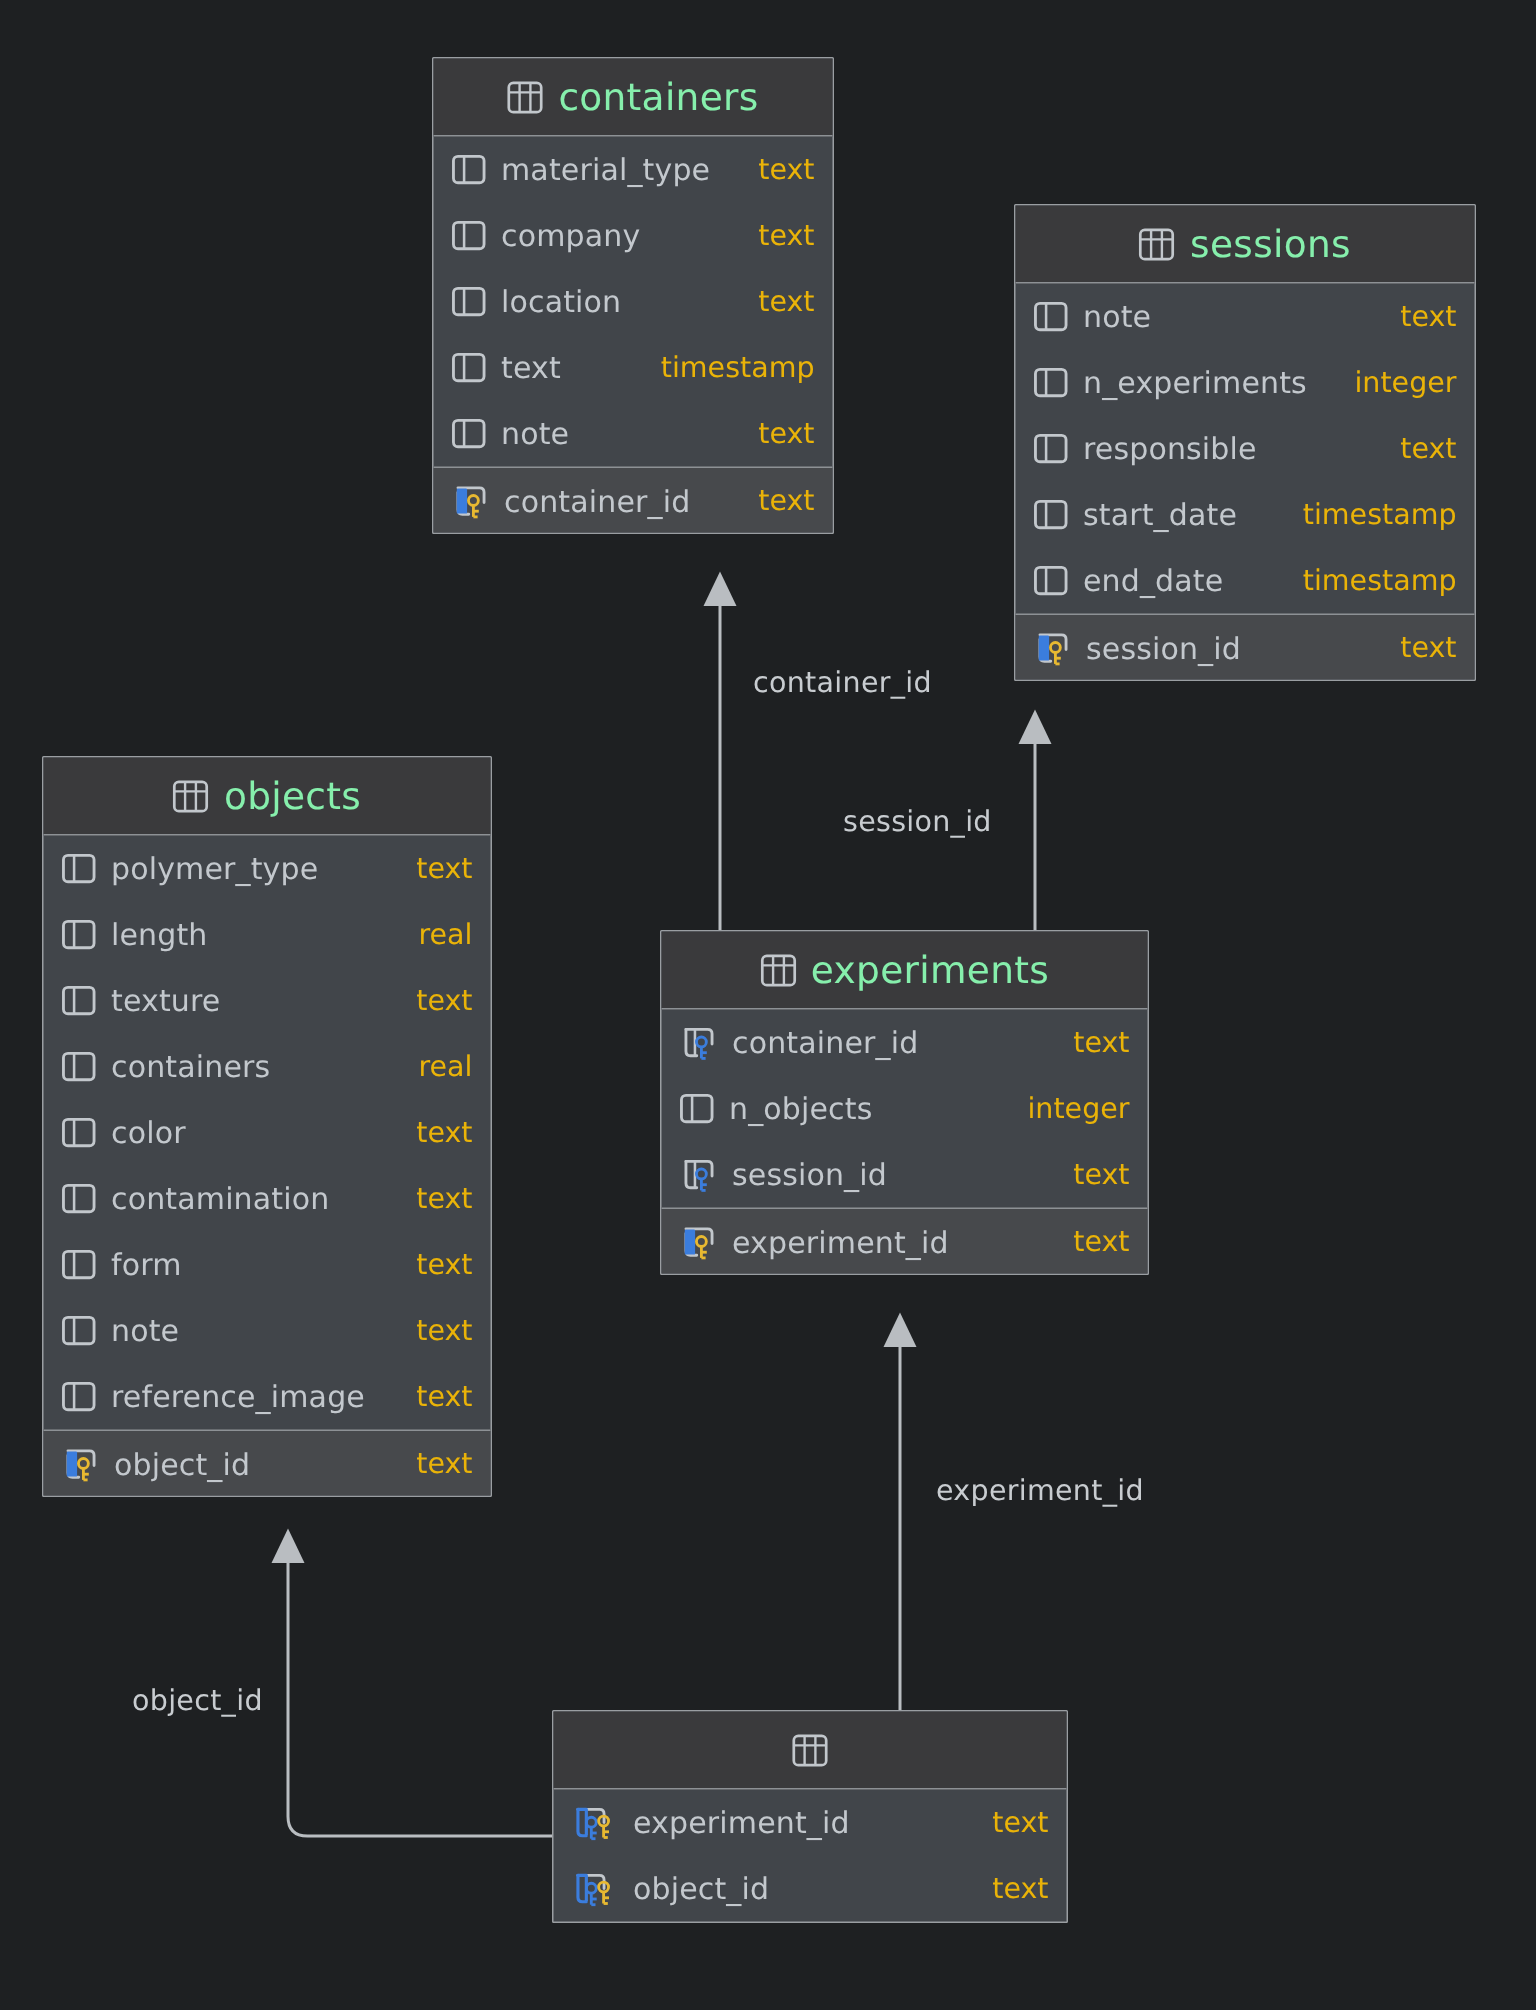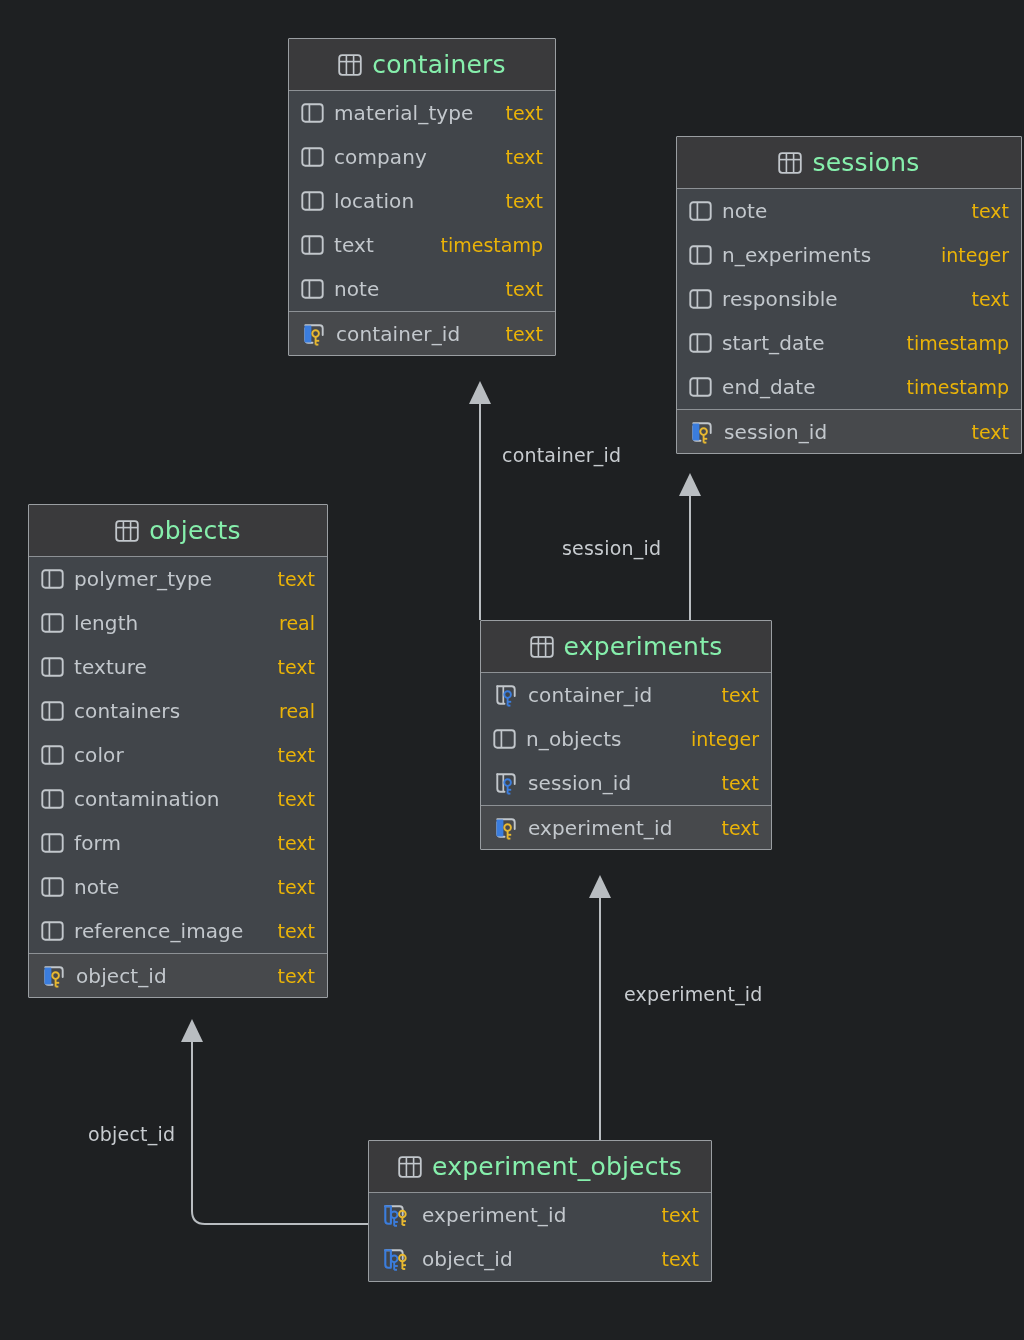--- a/index.html
+++ b/index.html
@@ -197,21 +197,21 @@
     <line x1="14.6" y1="18.8" x2="18.2" y2="18.8" stroke="#e8b931" stroke-width="1.9"></line>
     <line x1="14.6" y1="22.6" x2="17.4" y2="22.6" stroke="#e8b931" stroke-width="1.9"></line>
 
     </svg>
             </span>
             <span class="col-name">container_id</span>
             <span class="col-type">text</span>
           </div>
         </div>
       </div>
-      <div class="table-node" style="left: 676px; top: 136px; width: 346px;">
+      <div class="table-node" style="left: 676px; top: 136px; width: 308px;">
         <div class="table-header">
           <span class="icon-wrap">
             <svg width="24" height="22" viewBox="0 0 24 22">
     <rect x="1.2" y="1.2" width="21.6" height="19.6" rx="3" ry="3" fill="none" stroke="#c2c7cc" stroke-width="1.8"></rect>
     <line x1="1.2" y1="7.6" x2="22.8" y2="7.6" stroke="#c2c7cc" stroke-width="1.6"></line>
     <line x1="8.4" y1="1.2" x2="8.4" y2="20.8" stroke="#c2c7cc" stroke-width="1.6"></line>
     <line x1="15.6" y1="1.2" x2="15.6" y2="20.8" stroke="#c2c7cc" stroke-width="1.6"></line>
   </svg>
           </span>
           <span class="table-title">sessions</span>
@@ -401,21 +401,21 @@
     <line x1="14.6" y1="18.8" x2="18.2" y2="18.8" stroke="#e8b931" stroke-width="1.9"></line>
     <line x1="14.6" y1="22.6" x2="17.4" y2="22.6" stroke="#e8b931" stroke-width="1.9"></line>
 
     </svg>
             </span>
             <span class="col-name">object_id</span>
             <span class="col-type">text</span>
           </div>
         </div>
       </div>
-      <div class="table-node" style="left: 480px; top: 620px; width: 292px;">
+      <div class="table-node" style="left: 440px; top: 620px; width: 326px;">
         <div class="table-header">
           <span class="icon-wrap">
             <svg width="24" height="22" viewBox="0 0 24 22">
     <rect x="1.2" y="1.2" width="21.6" height="19.6" rx="3" ry="3" fill="none" stroke="#c2c7cc" stroke-width="1.8"></rect>
     <line x1="1.2" y1="7.6" x2="22.8" y2="7.6" stroke="#c2c7cc" stroke-width="1.6"></line>
     <line x1="8.4" y1="1.2" x2="8.4" y2="20.8" stroke="#c2c7cc" stroke-width="1.6"></line>
     <line x1="15.6" y1="1.2" x2="15.6" y2="20.8" stroke="#c2c7cc" stroke-width="1.6"></line>
   </svg>
           </span>
           <span class="table-title">experiments</span>
@@ -487,21 +487,20 @@
       <div class="table-node" style="left: 368px; top: 1140px; width: 344px;">
         <div class="table-header">
           <span class="icon-wrap">
             <svg width="24" height="22" viewBox="0 0 24 22">
     <rect x="1.2" y="1.2" width="21.6" height="19.6" rx="3" ry="3" fill="none" stroke="#c2c7cc" stroke-width="1.8"></rect>
     <line x1="1.2" y1="7.6" x2="22.8" y2="7.6" stroke="#c2c7cc" stroke-width="1.6"></line>
     <line x1="8.4" y1="1.2" x2="8.4" y2="20.8" stroke="#c2c7cc" stroke-width="1.6"></line>
     <line x1="15.6" y1="1.2" x2="15.6" y2="20.8" stroke="#c2c7cc" stroke-width="1.6"></line>
   </svg>
           </span>
-          <span class="table-title">experiment_objects</span>
         </div>
         <div class="rows">
           <div class="col-row">
             <span class="icon-wrap">
               <svg width="32" height="24" viewBox="0 0 32 24">
     <path d="M 4.3 3.2 L 18.7 3.2 Q 21.7 3.2 21.7 6.2 L 21.7 12" fill="none" stroke="#c2c7cc" stroke-width="1.9" stroke-linecap="round"></path>
     <path d="M 4.3 3.2 L 4.3 17.8 Q 4.3 20.8 7.3 20.8 L 9.8 20.8" fill="none" stroke="#3b7ddd" stroke-width="2.1" stroke-linecap="round"></path>
     <line x1="9.9" y1="3.6" x2="9.9" y2="20.4" stroke="#3b7ddd" stroke-width="2.1"></line>
     <path d="M 4.3 3.2 L 9.9 3.2" stroke="#3b7ddd" stroke-width="2.1" stroke-linecap="round"></path>
 

